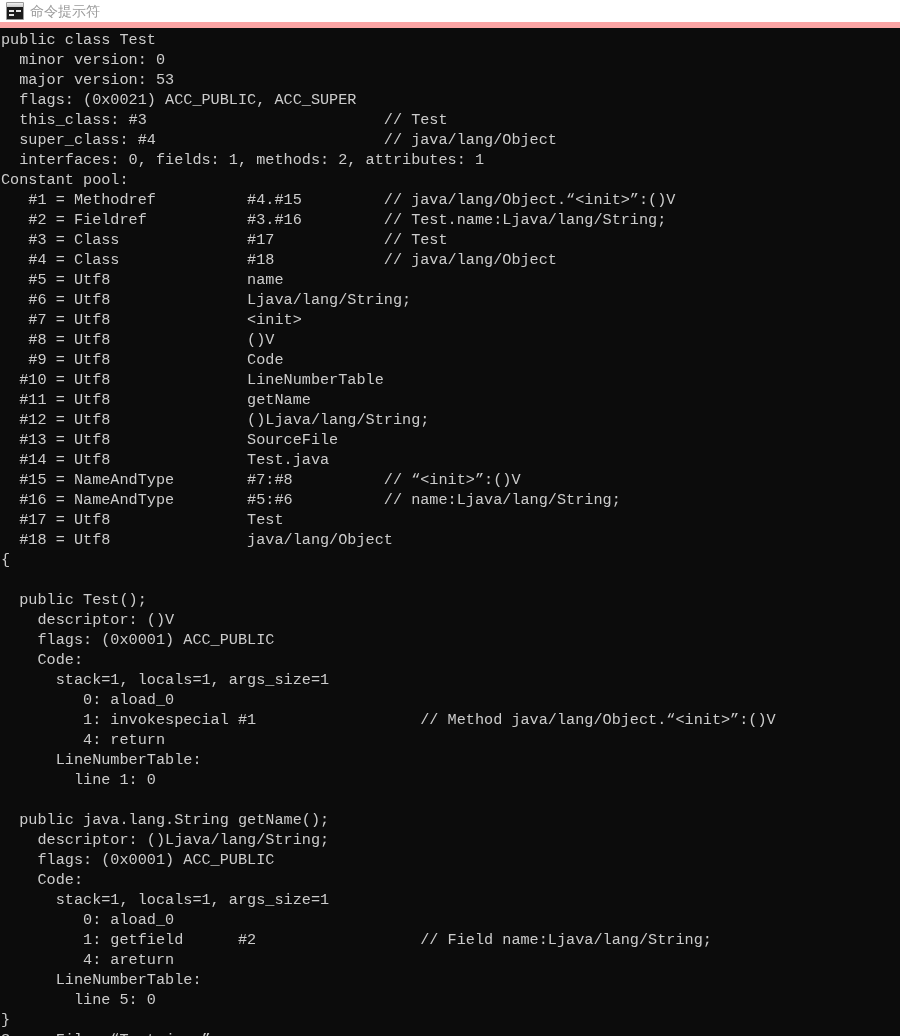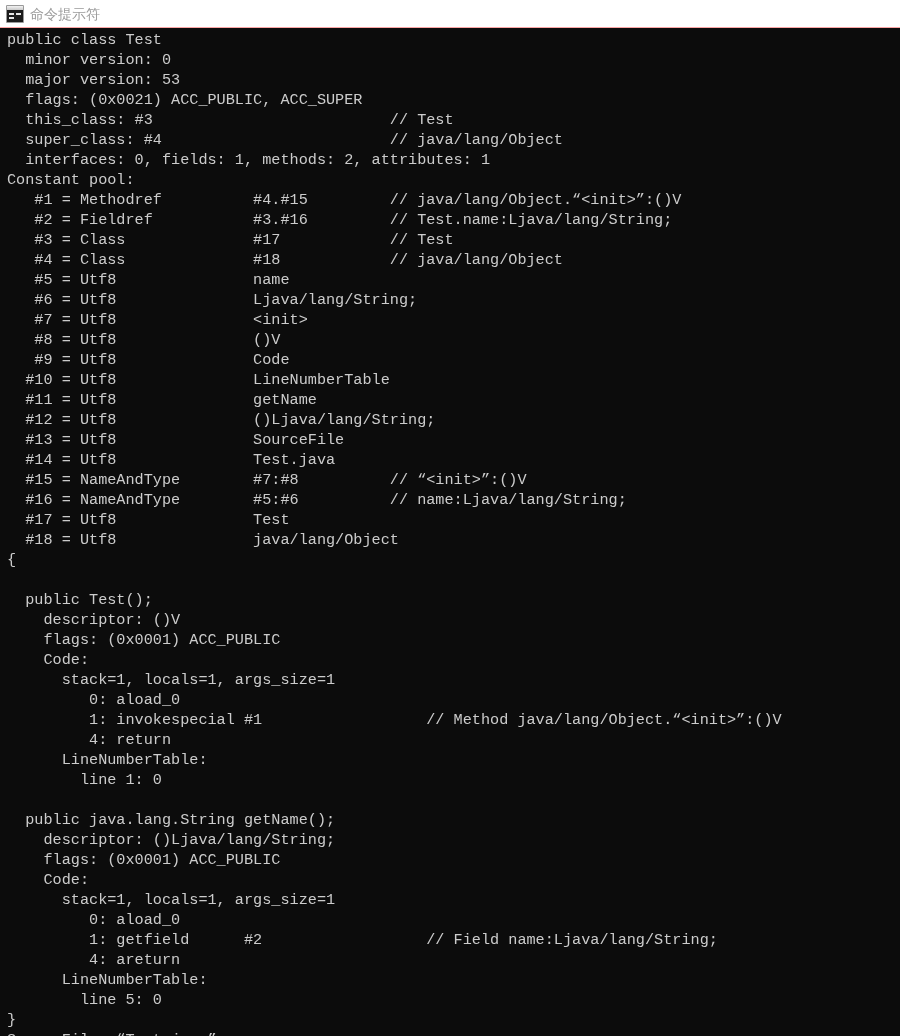--- a/index.html
+++ b/index.html
@@ -16,21 +16,21 @@
   }
 
   
   .titlebar {
     height: 28px;
     background: #ffffff;
     display: flex;
     align-items: center;
     padding: 0 0 0 4px;
     box-sizing: border-box;
-    border-bottom: 1px solid #fca5a5;
+    border-bottom: 6px solid #fca5a5;
     user-select: none;
   }
   .titlebar-icon {
     width: 18px;
     height: 18px;
     margin: 0 6px 0 2px;
     flex: 0 0 auto;
     position: relative;
     border: 1px solid #9a9a9a;
     background: #1b1b1b;
@@ -61,21 +61,21 @@
     line-height: 18px;
     color: #9b9b9b;
     white-space: nowrap;
   }
 
   
   .console {
     background: #0c0c0c;
     height: 1008px;
     box-sizing: border-box;
-    padding: 2px 0 0 7px;
+    padding: 2px 0 0 1px;
     overflow: hidden;
   }
   .console-screen {
     margin: 0;
     padding: 0;
     color: #cccccc;
     font-family: "Liberation Mono", "DejaVu Sans Mono", monospace;
     font-size: 15.2px;
     line-height: 20px;
     letter-spacing: 0px;

